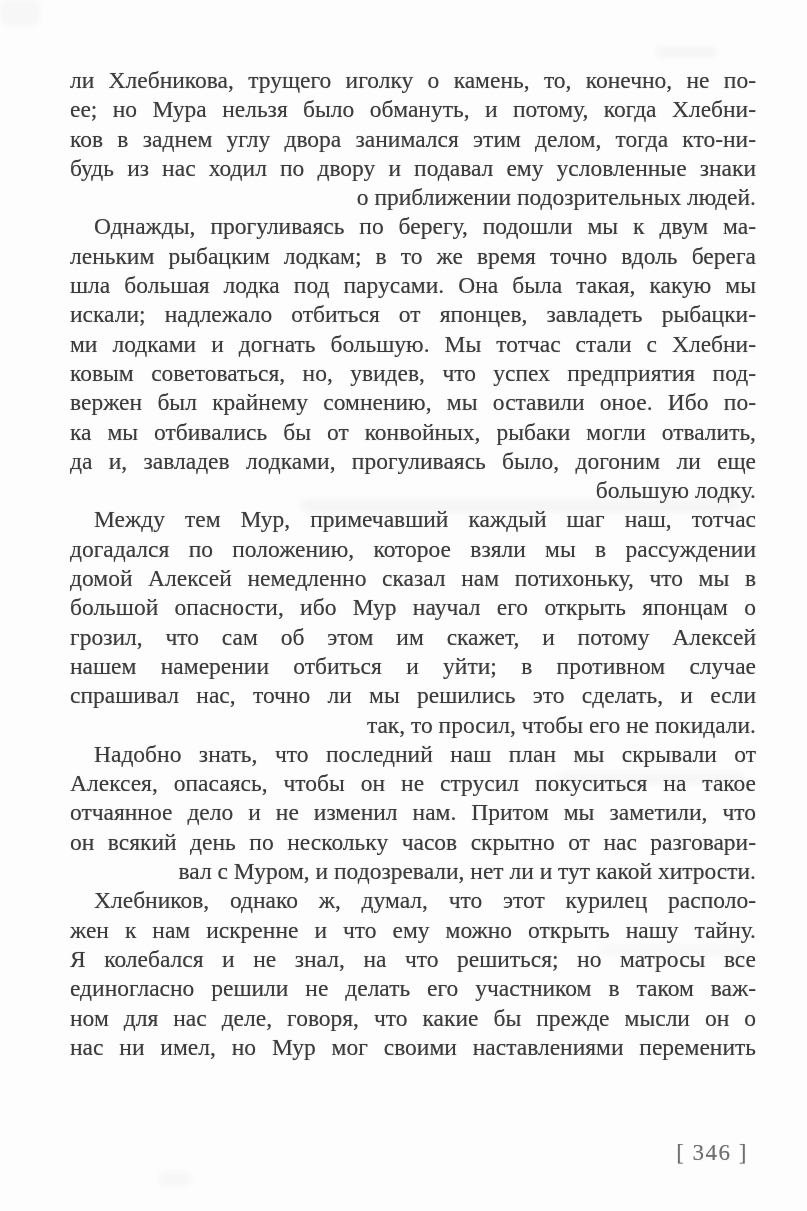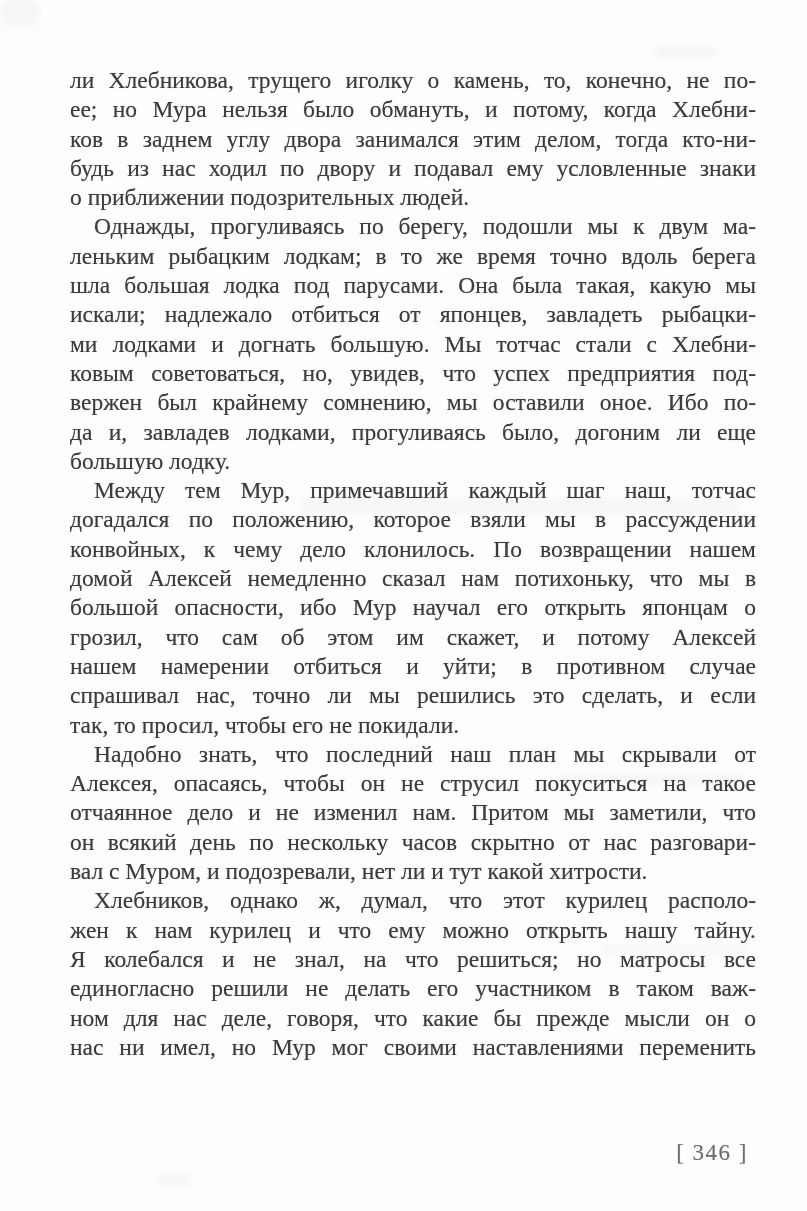--- a/index.html
+++ b/index.html
@@ -33,21 +33,21 @@
     white-space: normal;
   }
   
   .line.fill::after {
     content: "";
     display: inline-block;
     width: 100%;
     height: 0;
   }
   .line.indent { text-indent: 24px; }
-  .line.last { text-align: left; }
+  .line.last { text-align: right; }
   .folio {
     position: absolute;
     left: 62px;
     top: 1138px;
     width: 686px;
     text-align: right;
     font-size: 23px;
     line-height: 29px;
     color: #6f6f6f;
     letter-spacing: 1.5px;
@@ -85,38 +85,38 @@
       <div class="line fill">ков в заднем углу двора занимался этим делом, тогда кто-ни-</div>
       <div class="line fill">будь из нас ходил по двору и подавал ему условленные знаки</div>
       <div class="line last">о приближении подозрительных людей.</div>
       <div class="line indent fill">Однажды, прогуливаясь по берегу, подошли мы к двум ма-</div>
       <div class="line fill">леньким рыбацким лодкам; в то же время точно вдоль берега</div>
       <div class="line fill">шла большая лодка под парусами. Она была такая, какую мы</div>
       <div class="line fill">искали; надлежало отбиться от японцев, завладеть рыбацки-</div>
       <div class="line fill">ми лодками и догнать большую. Мы тотчас стали с Хлебни-</div>
       <div class="line fill">ковым советоваться, но, увидев, что успех предприятия под-</div>
       <div class="line fill">вержен был крайнему сомнению, мы оставили оное. Ибо по-</div>
+      <div class="line fill">ка мы отбивались бы от конвойных, рыбаки могли отвалить,</div>
       <div class="line fill">да и, завладев лодками, прогуливаясь было, догоним ли еще</div>
       <div class="line last">большую лодку.</div>
       <div class="line indent fill">Между тем Мур, примечавший каждый шаг наш, тотчас</div>
       <div class="line fill">догадался по положению, которое взяли мы в рассуждении</div>
-      <div class="line fill">конвойных, к чему дело клонилось. По возвращении нашем</div>
       <div class="line fill">домой Алексей немедленно сказал нам потихоньку, что мы в</div>
       <div class="line fill">большой опасности, ибо Мур научал его открыть японцам о</div>
       <div class="line fill">грозил, что сам об этом им скажет, и потому Алексей</div>
       <div class="line fill">нашем намерении отбиться и уйти; в противном случае</div>
       <div class="line fill">спрашивал нас, точно ли мы решились это сделать, и если</div>
       <div class="line last">так, то просил, чтобы его не покидали.</div>
       <div class="line indent fill">Надобно знать, что последний наш план мы скрывали от</div>
       <div class="line fill">Алексея, опасаясь, чтобы он не струсил покуситься на такое</div>
       <div class="line fill">отчаянное дело и не изменил нам. Притом мы заметили, что</div>
       <div class="line fill">он всякий день по нескольку часов скрытно от нас разговари-</div>
       <div class="line last">вал с Муром, и подозревали, нет ли и тут какой хитрости.</div>
       <div class="line indent fill">Хлебников, однако ж, думал, что этот курилец располо-</div>
-      <div class="line fill">жен к нам курилец и что ему можно открыть нашу тайну.</div>
+      <div class="line fill">жен к нам искренне и что ему можно открыть нашу тайну.</div>
       <div class="line fill">Я колебался и не знал, на что решиться; но матросы все</div>
       <div class="line fill">единогласно решили не делать его участником в таком важ-</div>
       <div class="line fill">ном для нас деле, говоря, что какие бы прежде мысли он о</div>
       <div class="line fill">нас ни имел, но Мур мог своими наставлениями переменить</div>
     </div>
 
   <div class="folio">[ 346 ]</div>
 </div>
 
 </body></html>

